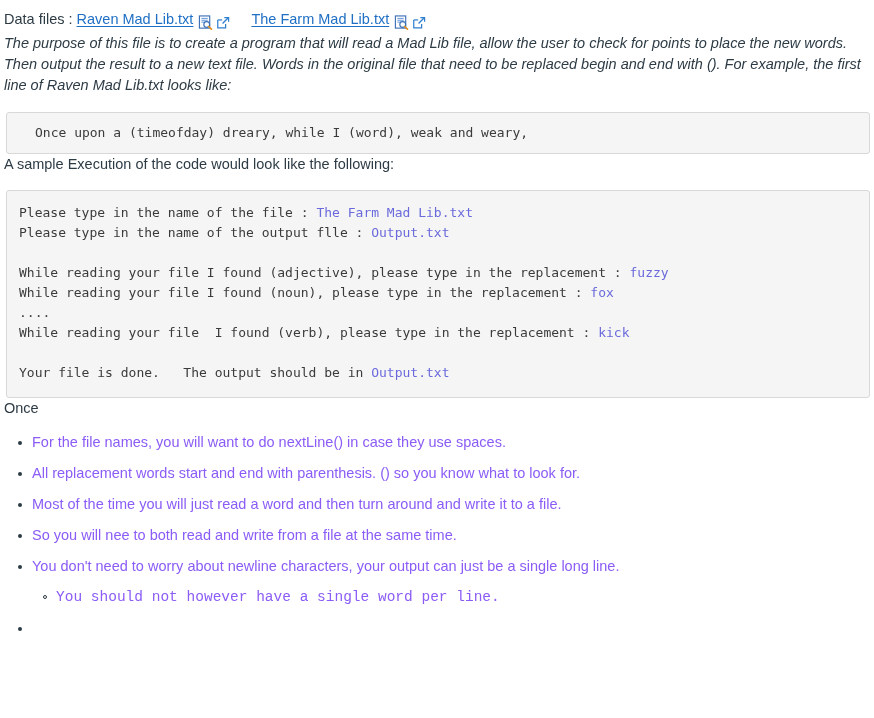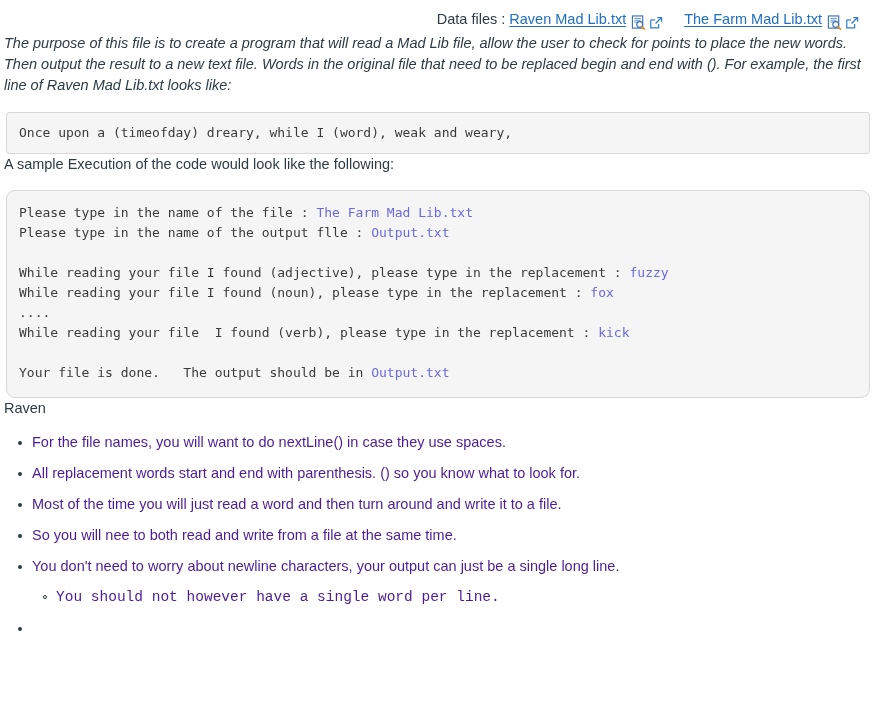--- a/index.html
+++ b/index.html
@@ -22,21 +22,20 @@
     width: 874px;
   }
 
   
   .datafiles {
     font-size: 14.5px;
     line-height: 22px;
     color: #2d3b45;
     padding: 4px 12px 0 2px;
     white-space: nowrap;
-    text-align: right;
   }
   .datafiles .label { color: #2d3b45; }
   a.filelink {
     color: #1f6fc4;
     text-decoration: underline;
     text-underline-offset: 2px;
   }
   .icon-group {
     display: inline-block;
     vertical-align: -3px;
@@ -60,46 +59,46 @@
   .p-sample { margin-top: 19px; }
   .p-then  { margin-top: 16px; }
   .p-notes { margin-top: 19px; }
 
   
   .codebox {
     margin: 16px 4px 0 4px;
     background: #f5f5f5;
     border: 1px solid #d8d8d8;
     border-radius: 3px;
-    padding: 10px 12px;
+    padding: 10px 28px;
     box-sizing: border-box;
   }
   .codebox pre {
     margin: 0;
     font-family: "DejaVu Sans Mono", "Liberation Mono", monospace;
     font-size: 13px;
     line-height: 20px;
     color: #3b3b3b;
     white-space: pre;
   }
-  .codebox.tall { margin-top: 15px; padding: 12px 12px 14px 12px; border-radius: 9px; }
+  .codebox.tall { margin-top: 15px; padding: 12px 12px 14px 12px; }
   .in { color: #6a6adc; }
 
   
   ul.notes {
     margin: 13px 0 0 0;
     padding-left: 30px;
     list-style: none;
   }
   ul.notes > li {
     position: relative;
     line-height: 21px;
     margin: 0 0 10px 0;
     font-size: 14.5px;
-    color: #4c1d95;
+    color: #8b5cf6;
   }
   ul.notes > li::before {
     content: "";
     position: absolute;
     left: -14px;
     top: 9px;
     width: 4px;
     height: 4px;
     background: #2d3b45;
     border-radius: 50%;
@@ -176,21 +175,21 @@
 Please type in the name of the output flle : <span class="in">Output.txt</span>
 
 While reading your file I found (adjective), please type in the replacement : <span class="in">fuzzy</span>
 While reading your file I found (noun), please type in the replacement : <span class="in">fox</span>
 ....
 While reading your file  I found (verb), please type in the replacement : <span class="in">kick</span>
 
 Your file is done.   The output should be in <span class="in">Output.txt</span></pre>
   </div>
 
-  <p class="body p-notes">Raven</p>
+  <p class="body p-notes">Once</p>
 
   <ul class="notes" id="notes-list">
       <li><span>For the file names, you will want to do nextLine() in case they use spaces.</span></li>
       <li><span>All replacement words start and end with parenthesis.  () so you know what to look for.</span></li>
       <li><span>Most of the time you will just read a word and then turn around and write it to a file.</span></li>
       <li><span>So you will nee to both read and write from a file at the same time.</span></li>
       <li><span>You don't need to worry about newline characters, your output can just be a single long line.</span><ul class="sub">
           <li><span>You should not however have a single word per line.</span></li>
         </ul></li>
       <li class="empty"><span></span></li>

